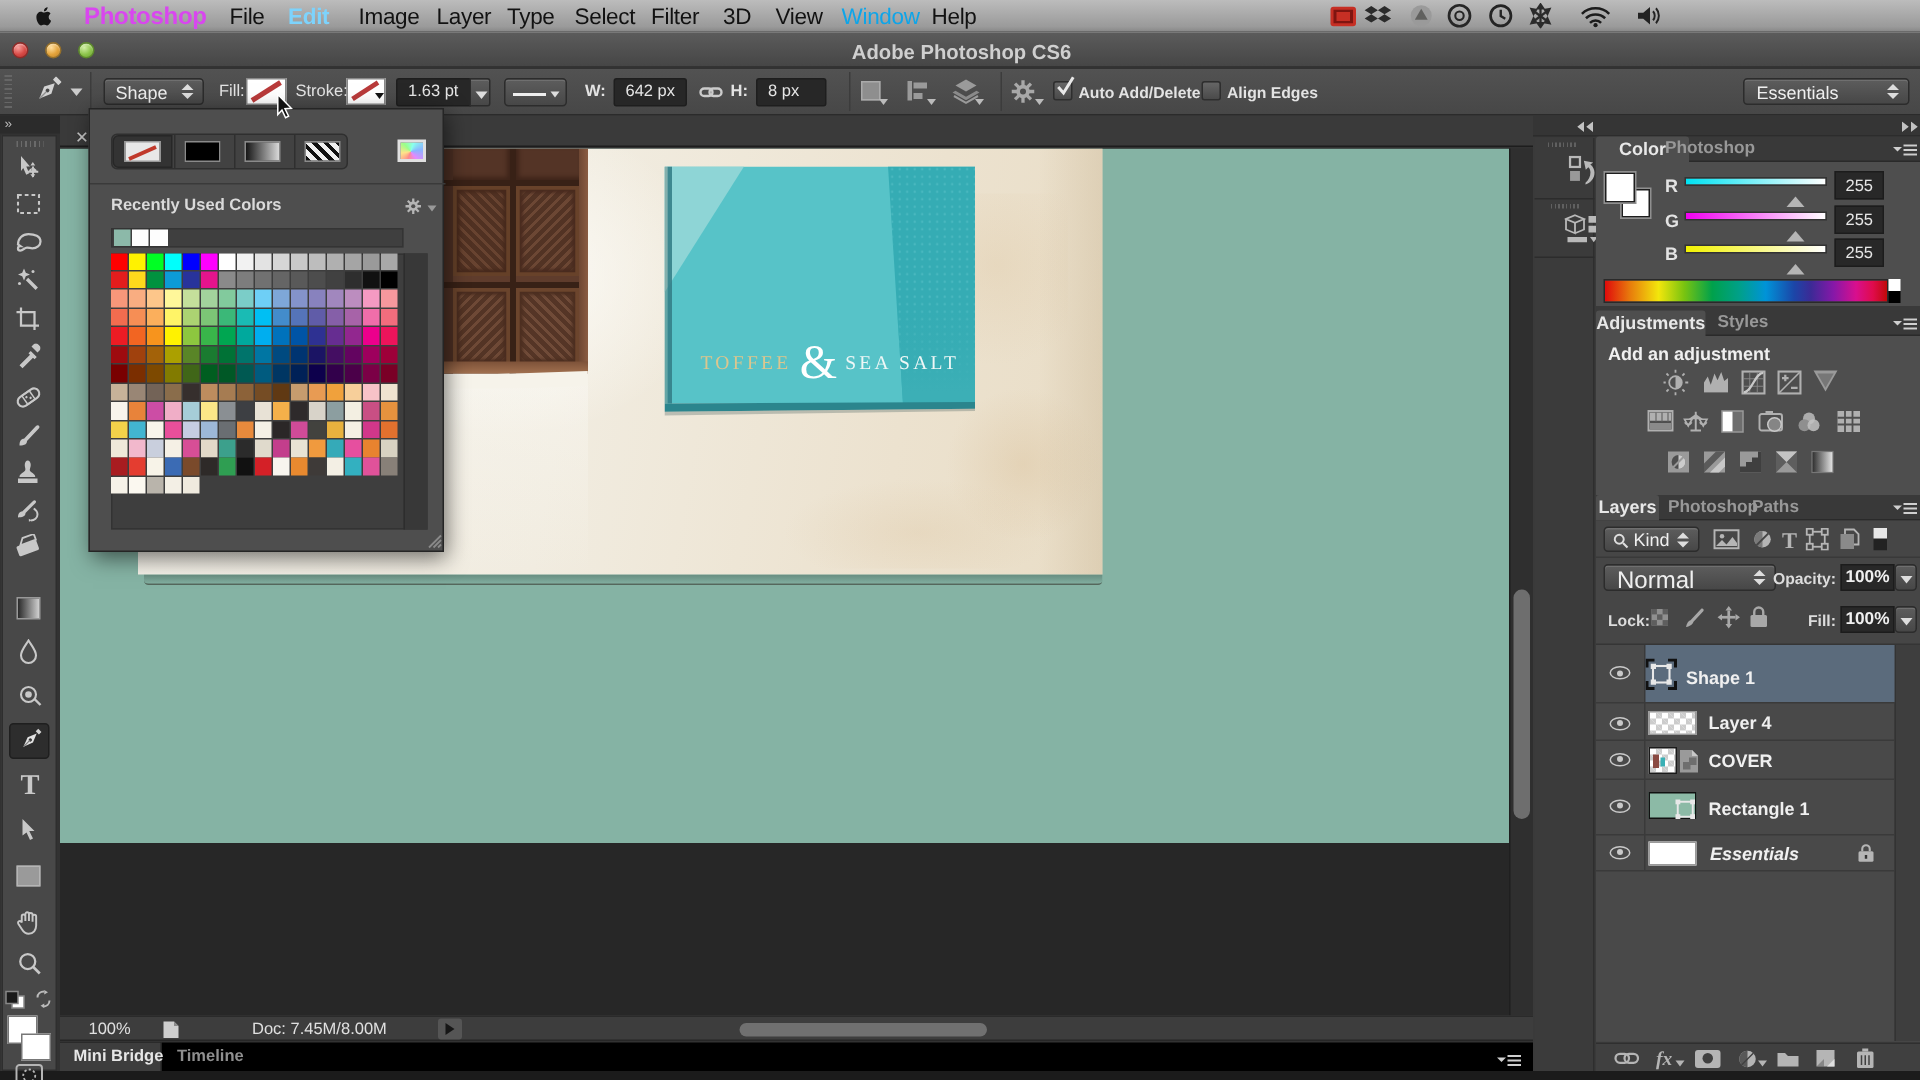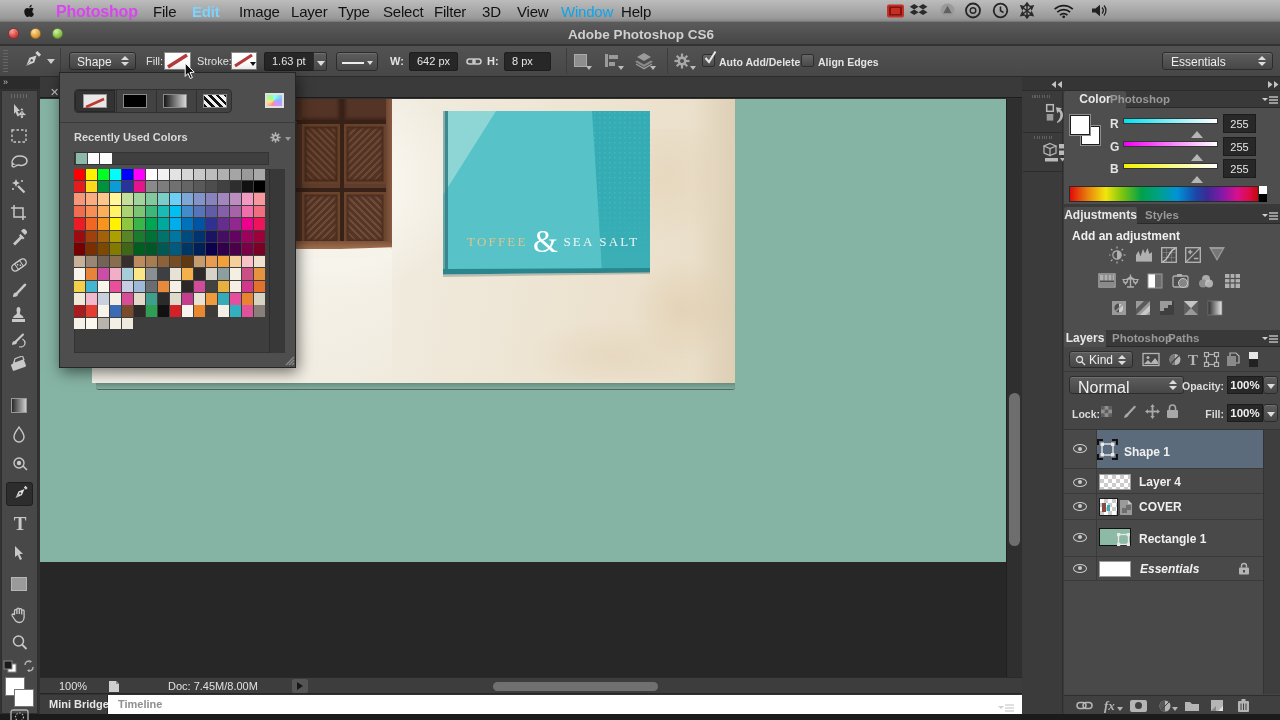--- a/index.html
+++ b/index.html
@@ -218,21 +218,21 @@
 <svg class="a" style="left:68px;top:2px" width="12" height="13" viewBox="0 0 12 13">
       <path d="M1 1h7l3 3v8H1z" fill="#cfcfcf"></path>
       <path d="M8 1l3 3H8z" fill="#8a8a8a"></path>
     </svg>
 <div class="a" style="left:128px;top:2px;font-size:11px;color:#e0e0e0">Doc: 7.45M/8.00M</div>
 <div class="a" style="left:252px;top:1px;width:16px;height:14px;background:#555;border-radius:2px">
       <div class="a" style="left:5px;top:3px;border:4px solid transparent;border-left:6px solid #161616"></div>
     </div>
 <div class="a" style="left:453px;top:3.5px;width:165px;height:9px;background:#707070;border-radius:5px"></div>
 </div>
-<div class="a" style="left:40px;top:695px;width:982px;height:19px;background:#ffffff">
+<div class="a" style="left:40px;top:695px;width:982px;height:19px;background:#000000">
 <div class="a" style="left:0;top:0;width:68px;height:19px;background:#3d3d3d;border-right:1px solid #222">
       <div class="a" style="left:9px;top:3px;font-size:11px;font-weight:bold;color:#e6e6e6;white-space:nowrap">Mini Bridge</div>
     </div>
 <div class="a" style="left:78px;top:3px;font-size:11px;font-weight:bold;color:#8f8f8f">Timeline</div>
 <div class="pmenu" style="left:958px;top:5px"><svg width="16" height="10" viewBox="0 0 16 10">
         <path d="M0 2l3 3 3-3z" fill="#cfcfcf"></path>
         <g stroke="#cfcfcf" stroke-width="1.3">
           <line x1="7" y1="1" x2="16" y2="1"></line>
           <line x1="7" y1="4" x2="16" y2="4"></line>
           <line x1="7" y1="7" x2="16" y2="7"></line>

